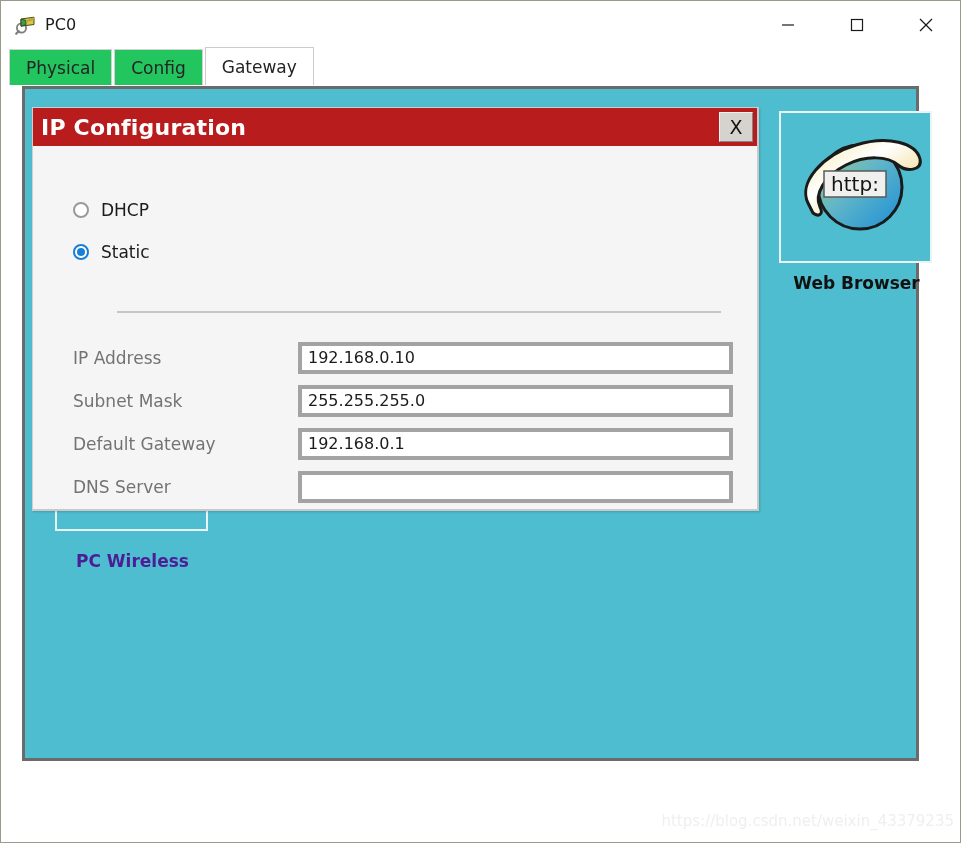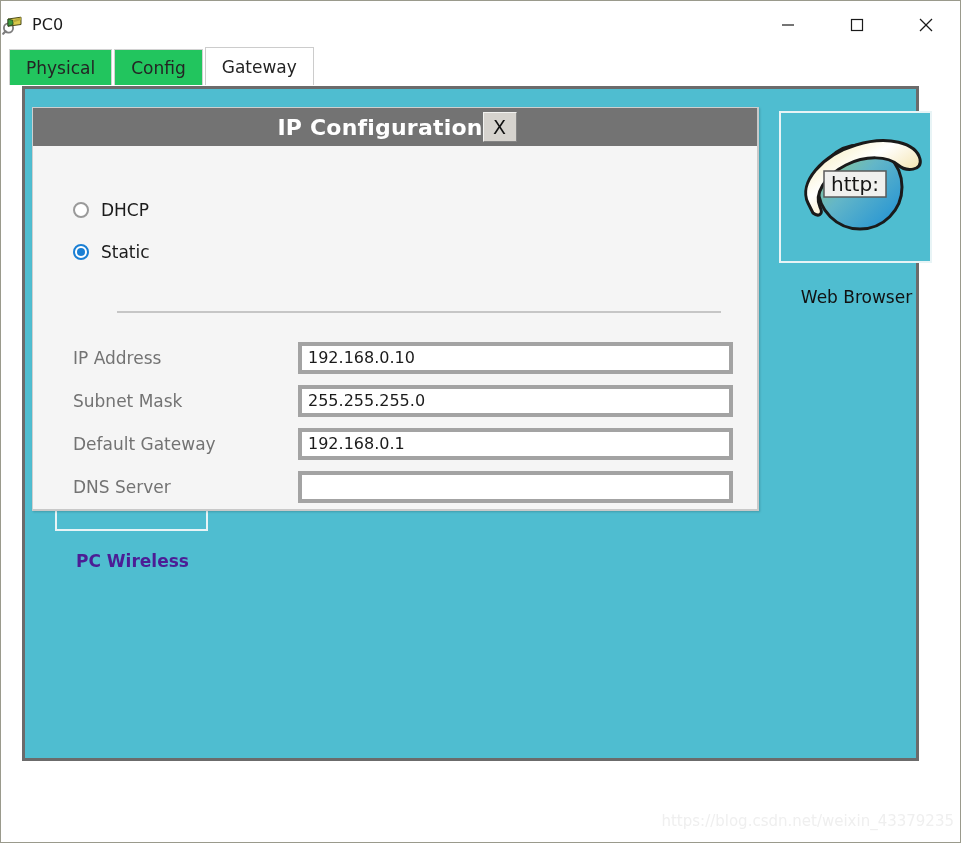--- a/index.html
+++ b/index.html
@@ -33,20 +33,21 @@
     height: 47px;
     min-height: 47px;
     background: #ffffff;
     display: flex;
     align-items: center;
     position: relative;
   }
   #title-left {
     display: flex;
     align-items: center;
+    padding-left: 13px;
     gap: 9px;
   }
   #app-icon {
     width: 22px;
     height: 22px;
     position: relative;
   }
   #window-title {
     font-size: 16px;
     color: #1b1b1b;
@@ -139,23 +140,23 @@
     height: 152px;
     border: 2px solid #e8f4f6;
     box-sizing: border-box;
     display: flex;
     align-items: center;
     justify-content: center;
     background: #4fbdd0;
     padding-left: 8px;
   }
   #web-browser-label {
-    margin-top: 24px;
+    margin-top: 10px;
     font-size: 17px;
-    font-weight: normal;
+    font-weight: bold;
     color: #111111;
   }
 
   
   #pc-wireless-item {
     position: absolute;
     left: 30px;
     top: 290px;
     width: 155px;
     text-align: center;
@@ -184,24 +185,24 @@
     height: 404px;
     background: #f5f5f5;
     border: 1px solid #cfcfcf;
     border-right: 2px solid #c9c9c9;
     border-bottom: 2px solid #c9c9c9;
     box-sizing: border-box;
     box-shadow: 1px 1px 2px rgba(0,0,0,0.18);
   }
   #ip-config-titlebar {
     height: 38px;
-    background: #737373;
-    display: flex;
-    align-items: center;
-    justify-content: center;
+    background: #b91c1c;
+    display: flex;
+    align-items: center;
+    justify-content: space-between;
     padding: 0 4px 0 8px;
     box-sizing: border-box;
   }
   #ip-config-title {
     color: #ffffff;
     font-size: 22px;
     font-weight: bold;
     letter-spacing: 0.2px;
   }
   #ip-config-close {

